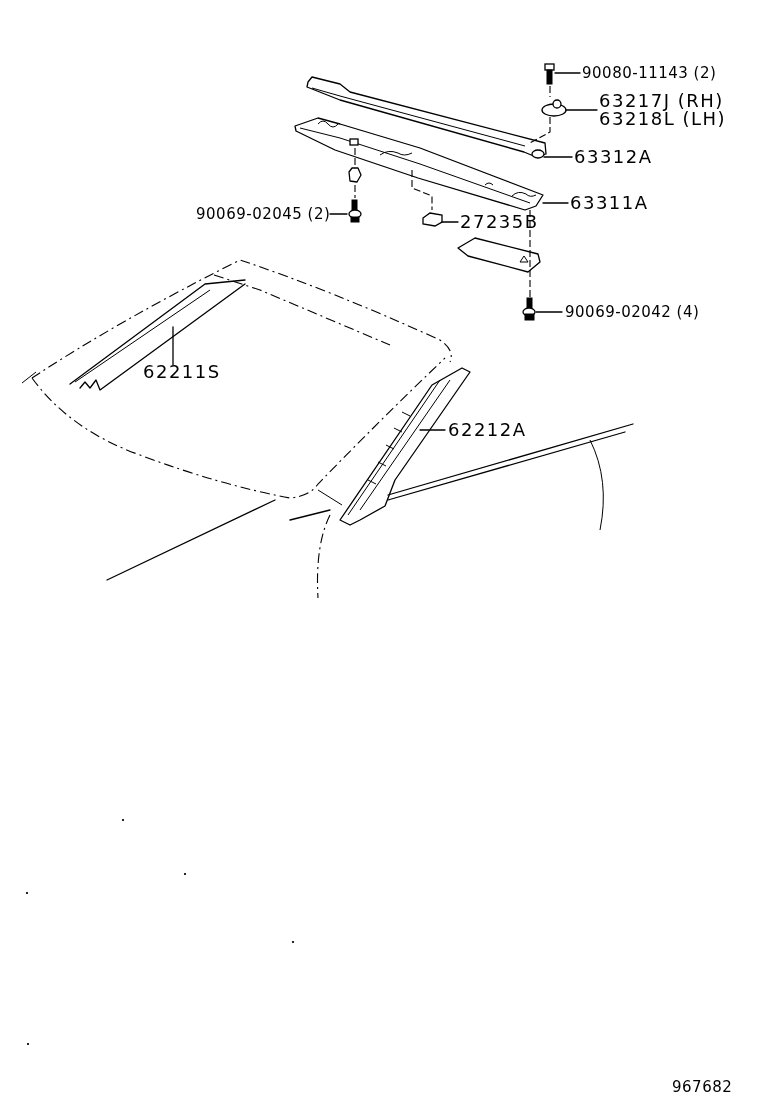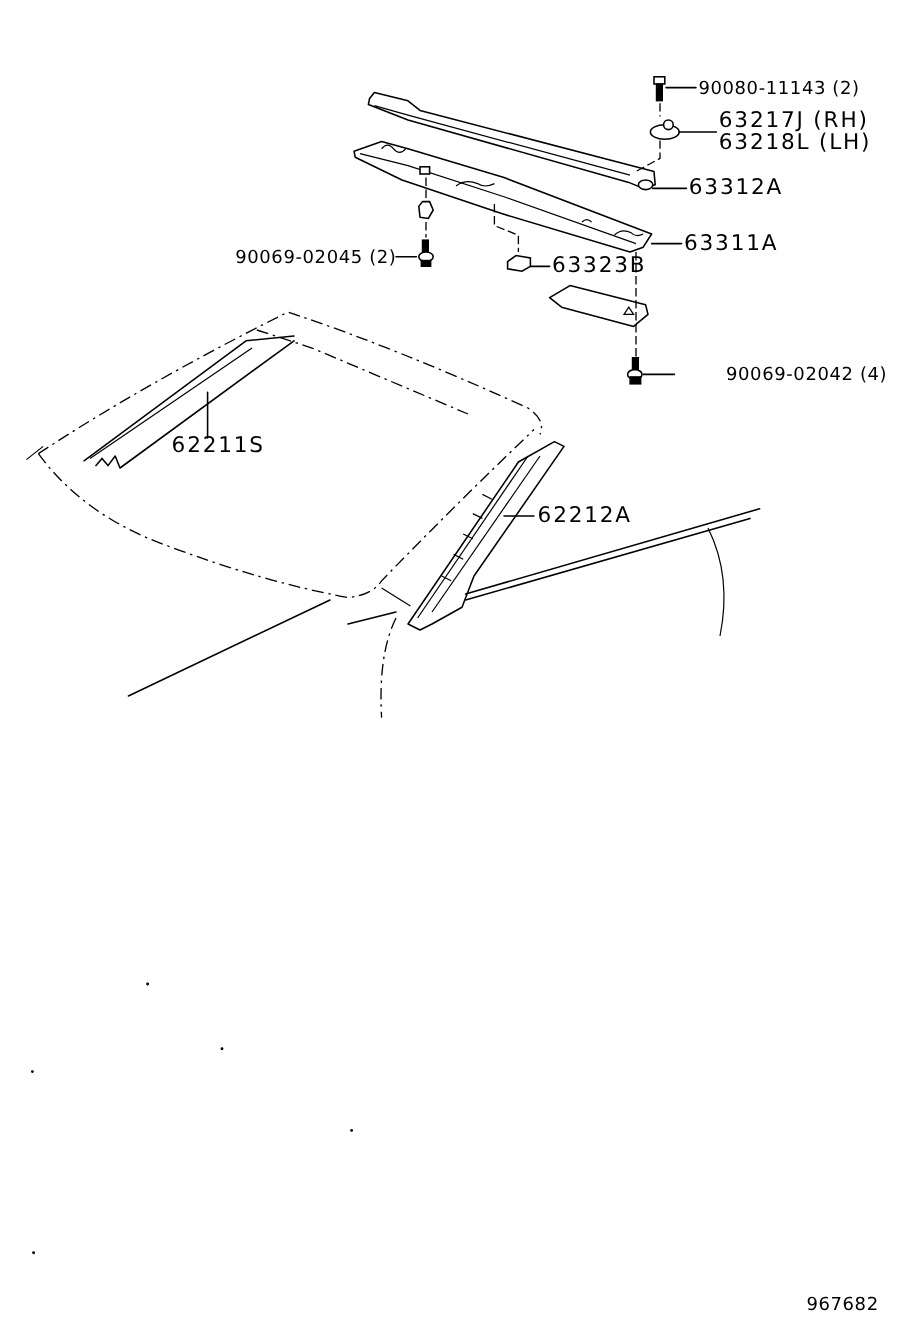--- a/index.html
+++ b/index.html
@@ -121,18 +121,18 @@
     <circle class="fillb" cx="28" cy="1044" r="0.7"></circle>
   </g>
 </svg>
 
 <div class="lbl" style="left:582px; top:65px;">90080-11143 (2)</div>
 <div class="lbl big" style="left:599px; top:93px;">63217J (RH)</div>
 <div class="lbl big" style="left:599px; top:111px;">63218L (LH)</div>
 <div class="lbl big" style="left:574px; top:149px;">63312A</div>
 <div class="lbl big" style="left:570px; top:195px;">63311A</div>
 <div class="lbl" style="left:196px; top:206px;">90069-02045 (2)</div>
-<div class="lbl big" style="left:460px; top:214px;">63323B</div>
-<div class="lbl" style="left:565px; top:304px;margin-left:40px;">90069-02042 (4)</div>
+<div class="lbl big" style="left:460px; top:214px;">27235B</div>
+<div class="lbl" style="left:565px; top:304px;">90069-02042 (4)</div>
 <div class="lbl big" style="left:143px; top:364px;">62211S</div>
 <div class="lbl big" style="left:448px; top:422px;">62212A</div>
 <div class="lbl" style="left:672px; top:1079px;">967682</div>
 </div>
 
 </body></html>

